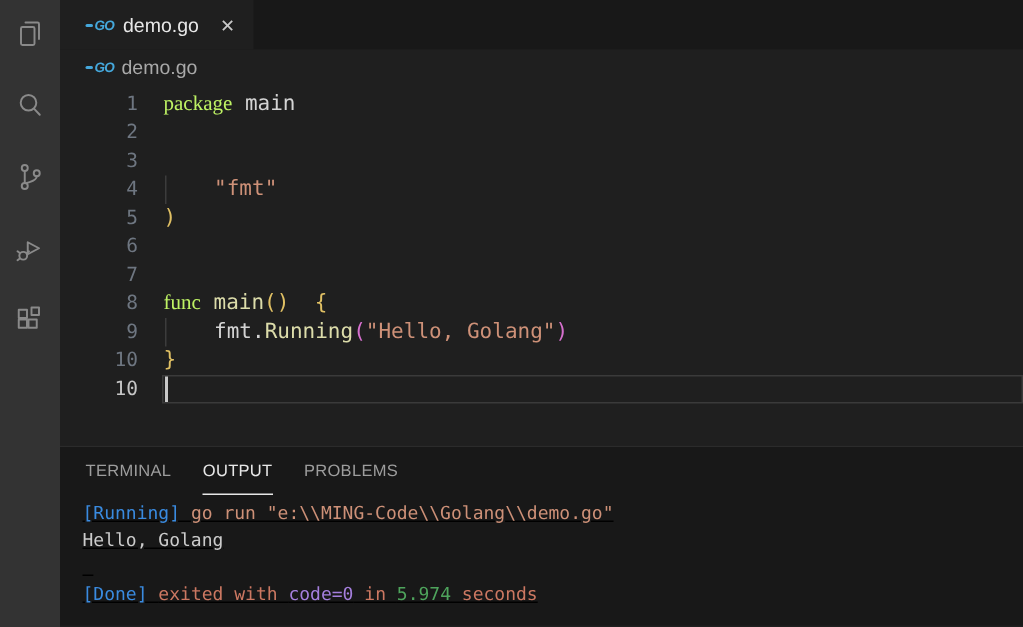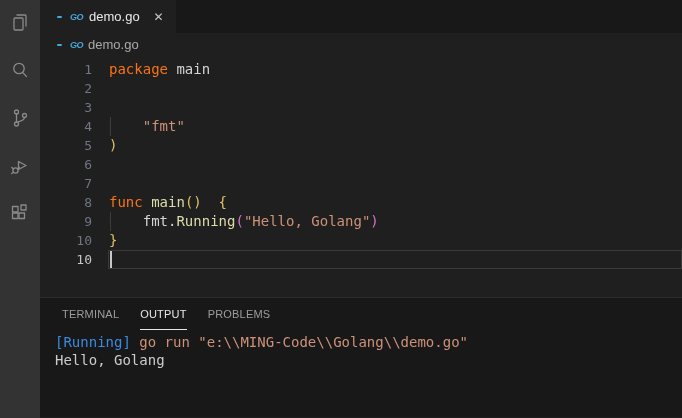--- a/index.html
+++ b/index.html
@@ -20,53 +20,53 @@
   
   .main { flex:1; display:flex; flex-direction:column; min-width:0; }
   
   .tab-bar { height:33px; background:#181818; display:flex; align-items:stretch; }
   .tab {
     display:flex; align-items:center; background:#1F1F1F;
     padding:0 12px 0 17px; gap:6px; cursor:pointer;
   }
   .tab-label { color:#E8E8E8; font-size:13px; }
   .tab-close { color:#C8C8C8; font-size:12px; margin-left:8px; cursor:pointer; line-height:1; }
-  .go-icon { display:inline-flex; align-items:center; gap:8px; }
+  .go-icon { display:inline-flex; align-items:center; gap:1px; }
   .go-dash { width:5px; height:2px; background:#45A8DC; border-radius:1px; }
   .go-txt { color:#45A8DC; font-weight:bold; font-style:italic; font-size:9px; letter-spacing:-0.5px; }
   
   .breadcrumb { height:23px; background:#1F1F1F; display:flex; align-items:center; padding-left:17px; gap:5px; }
   .breadcrumb-label { color:#A9A9A9; font-size:13px; cursor:pointer; }
   
   .editor { height:241px; background:#1F1F1F; padding-top:4px; overflow:hidden; position:relative; }
   .code-line { height:19px; display:flex; position:relative; font-family:"DejaVu Sans Mono","Liberation Mono",monospace; }
   .ln {
     width:52px; flex:0 0 52px; text-align:right; color:#6E7681;
     font-size:13px; line-height:19px; user-select:none;
   }
   .code-line.active .ln { color:#C6C6C6; }
   .code { margin-left:17px; white-space:pre; font-size:14px; line-height:19px; color:#D4D4D4; }
   .indent-guide { position:absolute; left:70px; top:0; bottom:0; width:1px; background:#3C3C3C; }
   .line-box { position:absolute; left:68px; right:0; top:0; bottom:0; border:1px solid #3A3A3A; pointer-events:none; }
   .cursor { position:absolute; left:70px; top:1px; bottom:1px; width:1.5px; background:#C8C8C8; }
-  .tok-kw  { color:#f97316; }
+  .tok-kw  { color:#bef264;font-family:Liberation Serif, serif; }
   .tok-pl  { color:#D4D4D4; }
   .tok-fn  { color:#DCDCAA; }
   .tok-b1  { color:#E0C064; }
   .tok-b2  { color:#D670CE; }
   .tok-str { color:#CE9178; }
   
   .panel { height:120px; background:#181818; border-top:1px solid #2B2B2B; display:flex; flex-direction:column; }
-  .panel-tabs { height:32px; display:flex; align-items:flex-end; padding-left:22px; gap:21px; flex:0 0 32px; }
+  .panel-tabs { height:32px; display:flex; align-items:flex-end; padding-left:17px; gap:21px; flex:0 0 32px; }
   .panel-tab {
     font-size:11px; color:#9D9D9D; cursor:pointer; letter-spacing:0.2px;
     height:32px; display:flex; align-items:center; border-bottom:1.5px solid transparent; padding-top:1px;
   }
   .panel-tab.active { color:#E7E7E7; border-bottom-color:#E7E7E7; }
-  .output-content { padding:3px 8px 0 15px; font-family:"DejaVu Sans Mono","Liberation Mono",monospace; font-size:14px; }
+  .output-content { padding:3px 8px 0 15px; font-family:"DejaVu Sans Mono","Liberation Mono",monospace; font-size:12px;text-decoration:underline; }
   .out-line { height:18px; line-height:18px; white-space:pre; }
   .otok-info  { color:#3A8BE0; }
   .otok-cmd   { color:#CE9178; }
   .otok-plain { color:#CCCCCC;margin-top:27px; }
   .otok-warn  { color:#CC7862; }
   .otok-code  { color:#A57FDE; }
   .otok-num   { color:#4EA45C; }
 </style>
 </head>
 <body>
@@ -198,17 +198,18 @@
     <div class="panel">
       <div class="panel-tabs" id="panel-tabs">
           <div class="panel-tab">TERMINAL</div>
           <div class="panel-tab active">OUTPUT</div>
           <div class="panel-tab">PROBLEMS</div>
         </div>
       <div class="output-content" id="output-content">
           <div class="out-line"><span class="otok-info">[Running] </span><span class="otok-cmd">go run "e:\\MING-Code\\Golang\\demo.go"</span></div>
           <div class="out-line"><span class="otok-plain">Hello, Golang</span></div>
           <div class="out-line">&nbsp;</div>
+          <div class="out-line"><span class="otok-info">[Done] </span><span class="otok-warn">exited with </span><span class="otok-code">code=0</span><span class="otok-warn"> in </span><span class="otok-num">5.974</span><span class="otok-warn"> seconds</span></div>
         </div>
     </div>
 
   </div>
 </div>
 
 </body></html>

